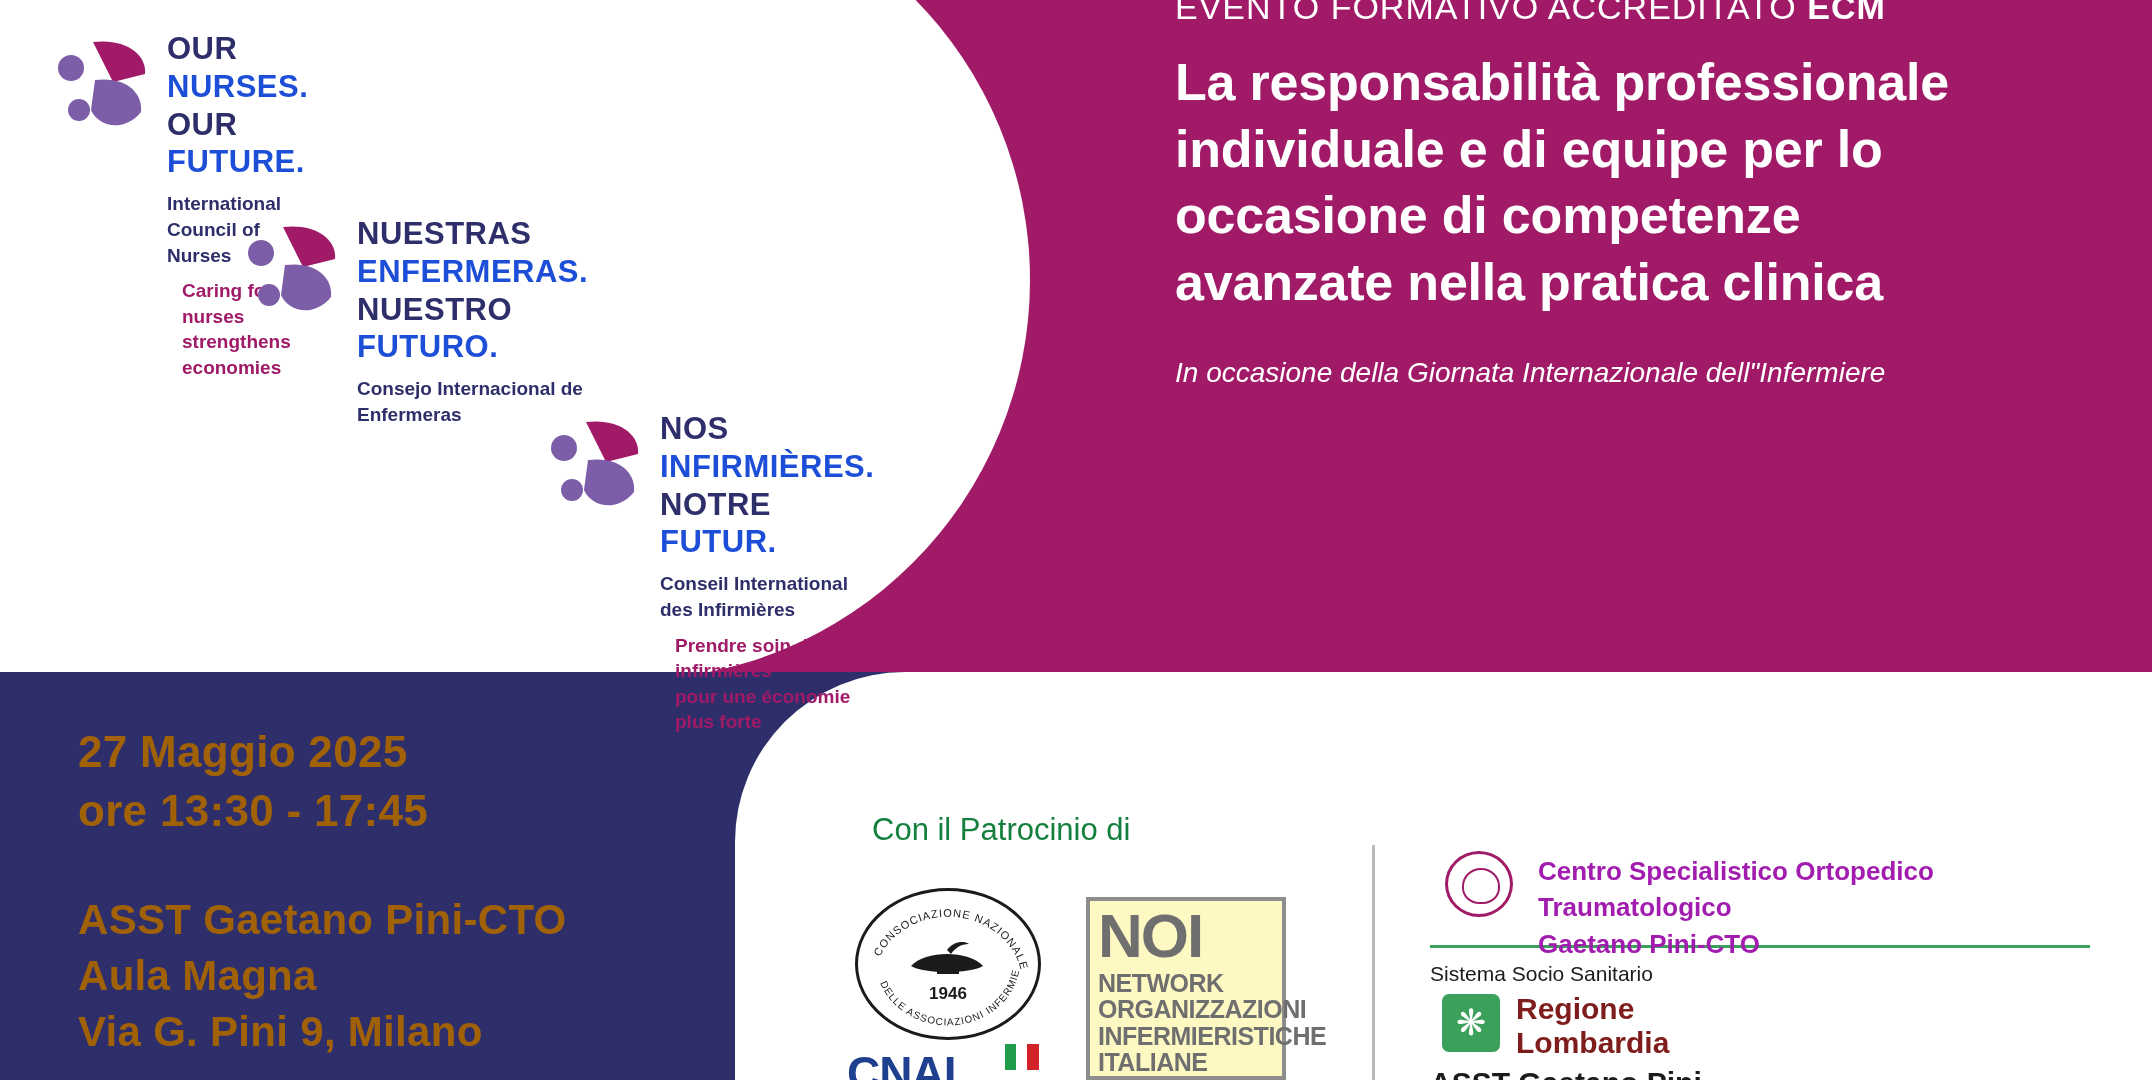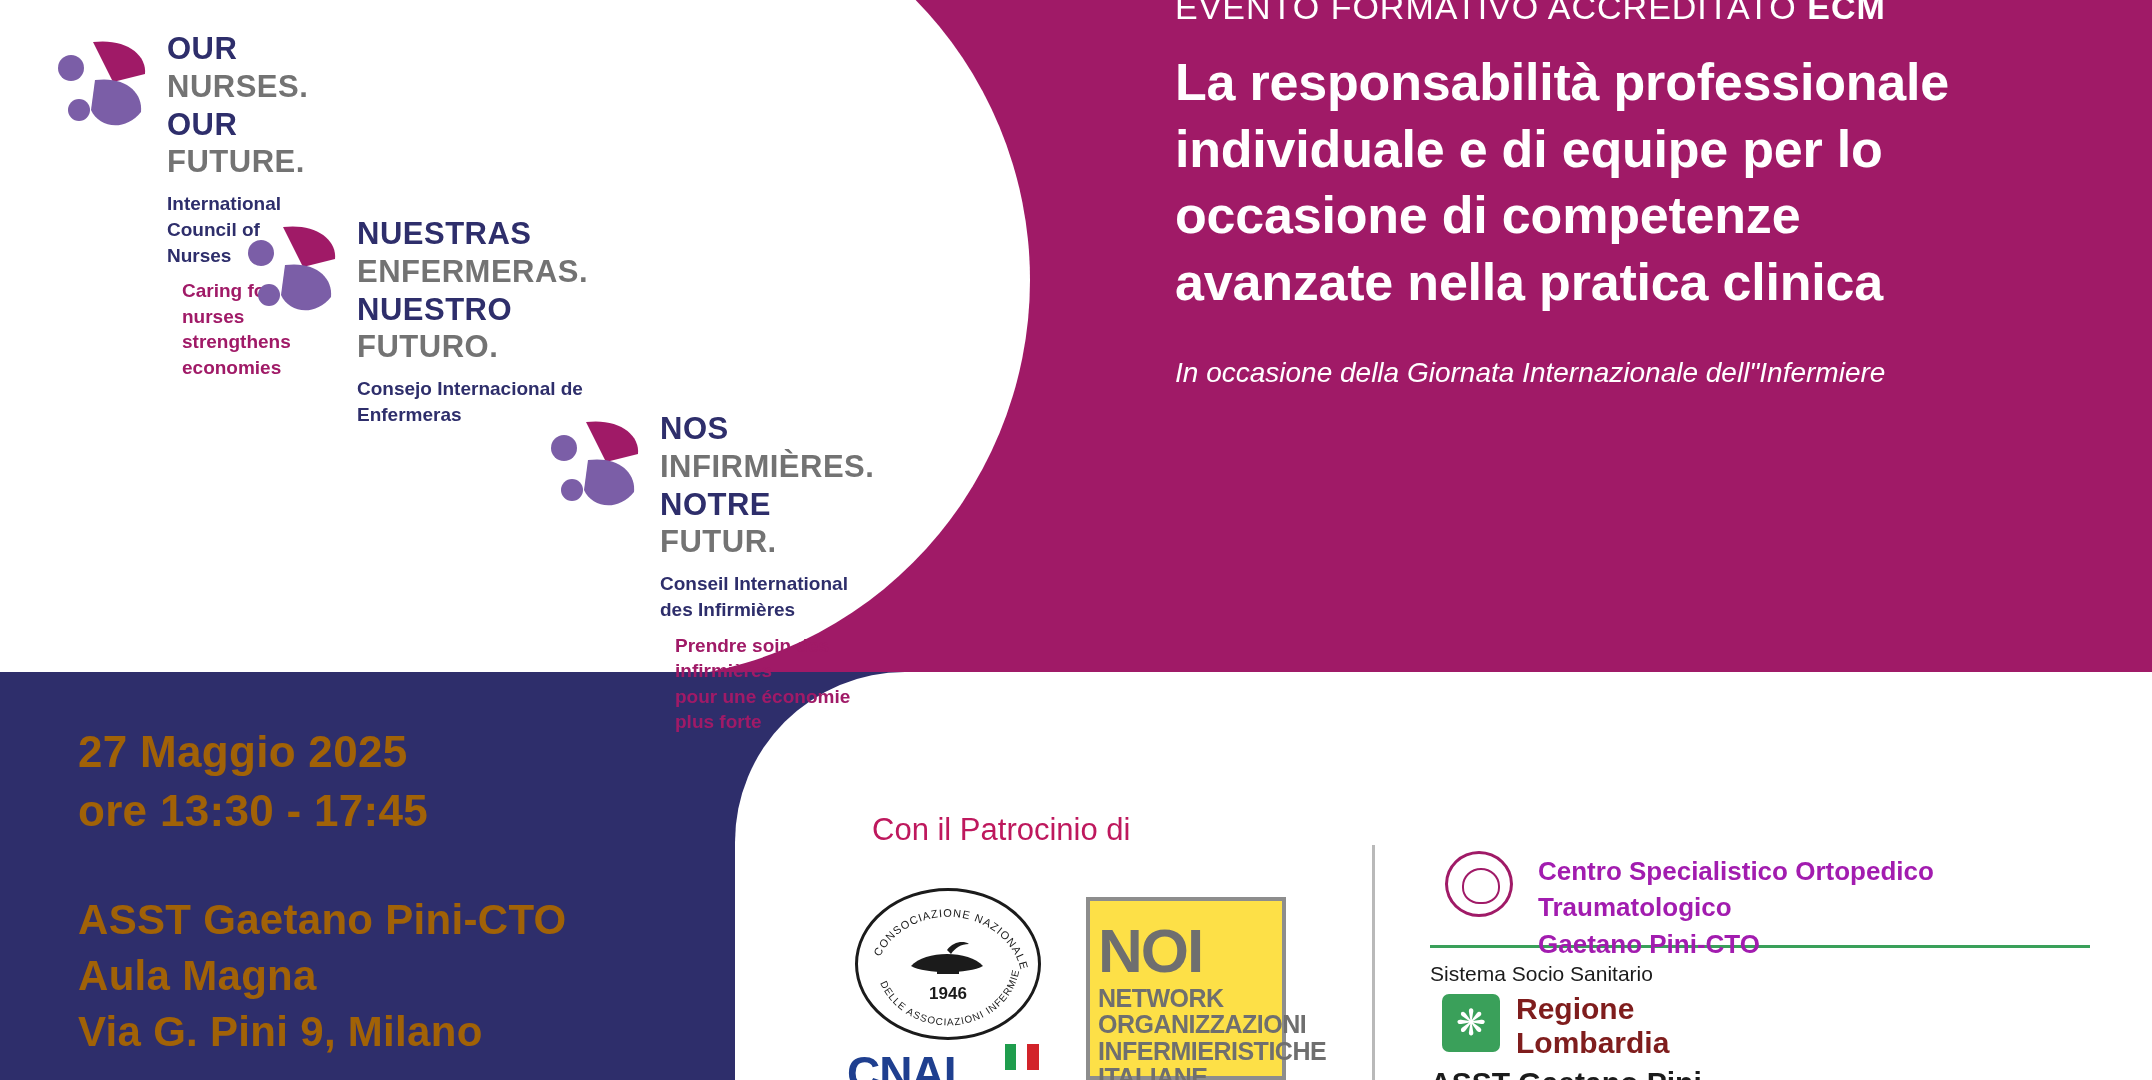--- a/index.html
+++ b/index.html
@@ -51,21 +51,21 @@
   .icn-logos {
     position: absolute;
     left: 0; top: 0;
     width: 1060px; height: 660px;
   }
   .icn-item { position: absolute; }
   .icn-dots { position: absolute; left: 0; top: 6px; width: 120px; height: 108px; }
   .icn-text { position: absolute; left: 112px; top: 0; }
 
   .icn-l1 { font-size: 31px; font-weight: bold; letter-spacing: 0.5px; line-height: 1.22; color: #2e2e6b; }
-  .icn-l1 .pink { color: #737373; text-align: right; }
+  .icn-l1 .pink { color: #1d4ed8; text-align: right; }
   .icn-sub { font-size: 19px; font-weight: bold; color: #2e2e6b; margin-top: 10px; line-height: 1.35; }
   .icn-tag { font-size: 19px; font-weight: bold; color: #a01a67; margin-top: 10px; line-height: 1.35; margin-left: 15px; }
 
   .logo-en { left: 55px; top: 30px; }
   .logo-es { left: 245px; top: 215px; }
   .logo-fr { left: 548px; top: 410px; }
 
   
   .header-right {
     position: absolute;
@@ -98,21 +98,21 @@
     left: 78px; top: 723px;
     color: #a16207;
   }
   .info .when { font-size: 44px; font-weight: bold; line-height: 1.33; letter-spacing: 0.3px; }
   .info .where { margin-top: 52px; font-size: 42px; font-weight: bold; line-height: 1.33; letter-spacing: 0.3px; }
 
   
   .patronage-title {
     position: absolute;
     left: 872px; top: 812px;
-    font-size: 31px; color: #be185d;
+    font-size: 31px; color: #15803d;
   }
 
   .cnai-logo {
     position: absolute;
     left: 845px; top: 888px;
     width: 210px; height: 190px;
   }
   .cnai-circle {
     position: absolute; left: 10px; top: 0;
     width: 186px; height: 152px;
@@ -133,22 +133,22 @@
     position: absolute; left: 2px; top: 158px;
     font-size: 46px; font-weight: bold; color: #1f3f8f; letter-spacing: -1px;
   }
   .cnai-flag { position: absolute; left: 160px; top: 156px; width: 34px; height: 26px; }
 
   .noi-logo {
     position: absolute;
     left: 1086px; top: 897px;
     width: 200px; height: 183px;
     border: 4px solid #8d8d8d;
-    background: #fde047;
-    padding: 21px 8px;
+    background: #fef9c3;
+    padding: 6px 8px;
   }
   .noi-top { font-size: 62px; font-weight: bold; color: #6f6f6f; line-height: 0.95; letter-spacing: -2px; }
   .noi-lines { font-size: 25px; font-weight: bold; color: #6f6f6f; line-height: 1.06; margin-top: 4px; letter-spacing: -0.5px; }
 
   .divider {
     position: absolute;
     left: 1372px; top: 845px;
     width: 3px; height: 235px;
     background: #b9b9b9;
   }

